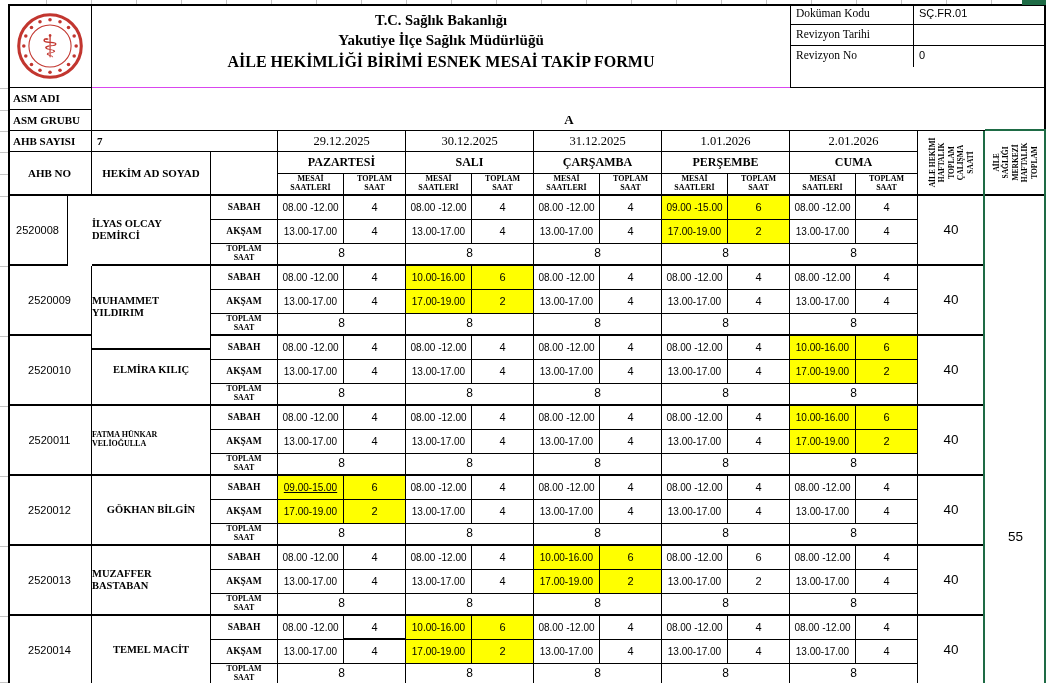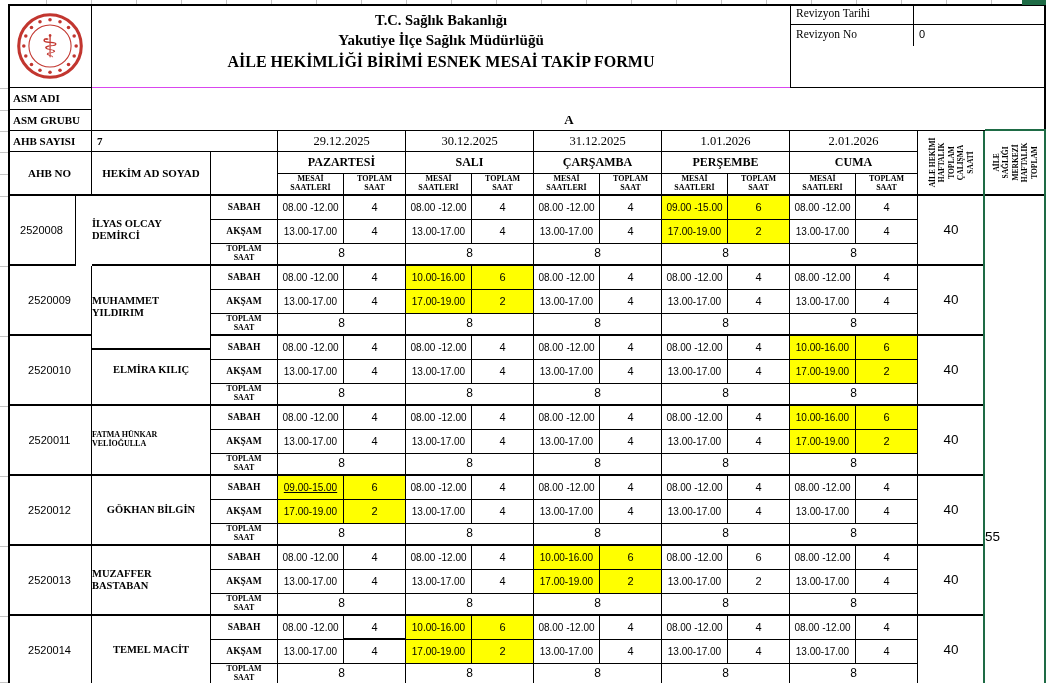--- a/index.html
+++ b/index.html
@@ -29,21 +29,21 @@
   .t1{font-weight:bold;font-size:14.5px;margin-top:3px;}
   .t2{font-weight:bold;font-size:15px;margin-top:3px;}
   .t3{font-weight:bold;font-size:16px;margin-top:4px;}
   #docinfo{left:790px;top:4px;width:256px;height:84px;border-left:1px solid #000;border-bottom:1px solid #000;}
   .dr{display:flex;height:21px;box-sizing:border-box;border-bottom:1px solid #000;}
   .dr:last-child{border-bottom:none;}
   .dl{width:123px;box-sizing:border-box;border-right:1px solid #000;font-size:11.5px;padding:3px 0 0 5px;}
   .dv{flex:1;font-family:"Liberation Sans",sans-serif;font-size:11px;padding:3px 0 0 5px;}
   .vtext{transform:rotate(-90deg);white-space:pre-line;font-weight:bold;font-size:7.5px;line-height:1.25;
          text-align:center;width:64px;display:block;}
-  #asm-total-cell span{position:absolute;left:0;right:0;top:333px;text-align:left;}
+  #asm-total-cell span{position:absolute;left:0;right:0;top:333px;text-align:center;}
   .tick{position:absolute;background:#c4c4c4;z-index:6;}
   .green{position:absolute;background:var(--green,#1E6B45);z-index:7;pointer-events:none;}
 </style>
 </head>
 <body>
 
 <div id="page">
 
   <div class="c" id="logo-cell">
     <svg width="68" height="68" viewBox="0 0 100 100">
@@ -76,20 +76,24 @@
   </div>
 
   <div class="abs" id="title-cell">
     <div class="t1">T.C. Sağlık Bakanlığı</div>
     <div class="t2">Yakutiye İlçe Sağlık Müdürlüğü</div>
     <div class="t3">AİLE HEKİMLİĞİ BİRİMİ ESNEK MESAİ TAKİP FORMU</div>
   </div>
 
   <div class="abs" id="docinfo">
     <div class="dr">
+      <div class="dl">Doküman Kodu</div>
+      <div class="dv">SÇ.FR.01</div>
+    </div>
+    <div class="dr">
       <div class="dl">Revizyon Tarihi</div>
       <div class="dv"></div>
     </div>
     <div class="dr">
       <div class="dl">Revizyon No</div>
       <div class="dv">0</div>
     </div>
   </div>
 
   <div class="c bold s11 leftal" style="left:8px;top:88px;width:84px;height:22px">ASM ADI</div>
@@ -145,21 +149,21 @@
       <div class="c bold pre xs thick" style="left: 662px; top: 174px; width: 66px; height: 22px;">MESAİ
 SAATLERİ</div>
       <div class="c bold pre xs thick" style="left: 728px; top: 174px; width: 62px; height: 22px;">TOPLAM
 SAAT</div>
       <div class="c s125" style="left: 790px; top: 131px; width: 128px; height: 21px;">2.01.2026</div>
       <div class="c bold s12" style="left: 790px; top: 152px; width: 128px; height: 22px;">CUMA</div>
       <div class="c bold pre xs thick" style="left: 790px; top: 174px; width: 66px; height: 22px;">MESAİ
 SAATLERİ</div>
       <div class="c bold pre xs thick" style="left: 856px; top: 174px; width: 62px; height: 22px;">TOPLAM
 SAAT</div>
-      <div class="c sans s11 thick" style="left: 8px; top: 196px; width: 68px; height: 70px;">2520008</div>
+      <div class="c sans s11 thick" style="left: 8px; top: 196px; width: 60px; height: 70px;">2520008</div>
       <div class="c bold thick s105" style="left: 92px; top: 196px; width: 119px; height: 70px;">İLYAS OLCAY DEMİRCİ</div>
       <div class="c bold s9" style="left: 211px; top: 196px; width: 67px; height: 24px;">SABAH</div>
       <div class="c bold s9" style="left: 211px; top: 220px; width: 67px; height: 24px;">AKŞAM</div>
       <div class="c bold pre xs thick" style="left: 211px; top: 244px; width: 67px; height: 22px;">TOPLAM
 SAAT</div>
       <div class="c sans s10" style="left: 278px; top: 196px; width: 66px; height: 24px;">08.00 -12.00</div>
       <div class="c sans s11" style="left: 344px; top: 196px; width: 62px; height: 24px;">4</div>
       <div class="c sans s10" style="left: 278px; top: 220px; width: 66px; height: 24px;">13.00-17.00</div>
       <div class="c sans s11" style="left: 344px; top: 220px; width: 62px; height: 24px;">4</div>
       <div class="c sans s12 thick" style="left: 278px; top: 244px; width: 128px; height: 22px;">8</div>

